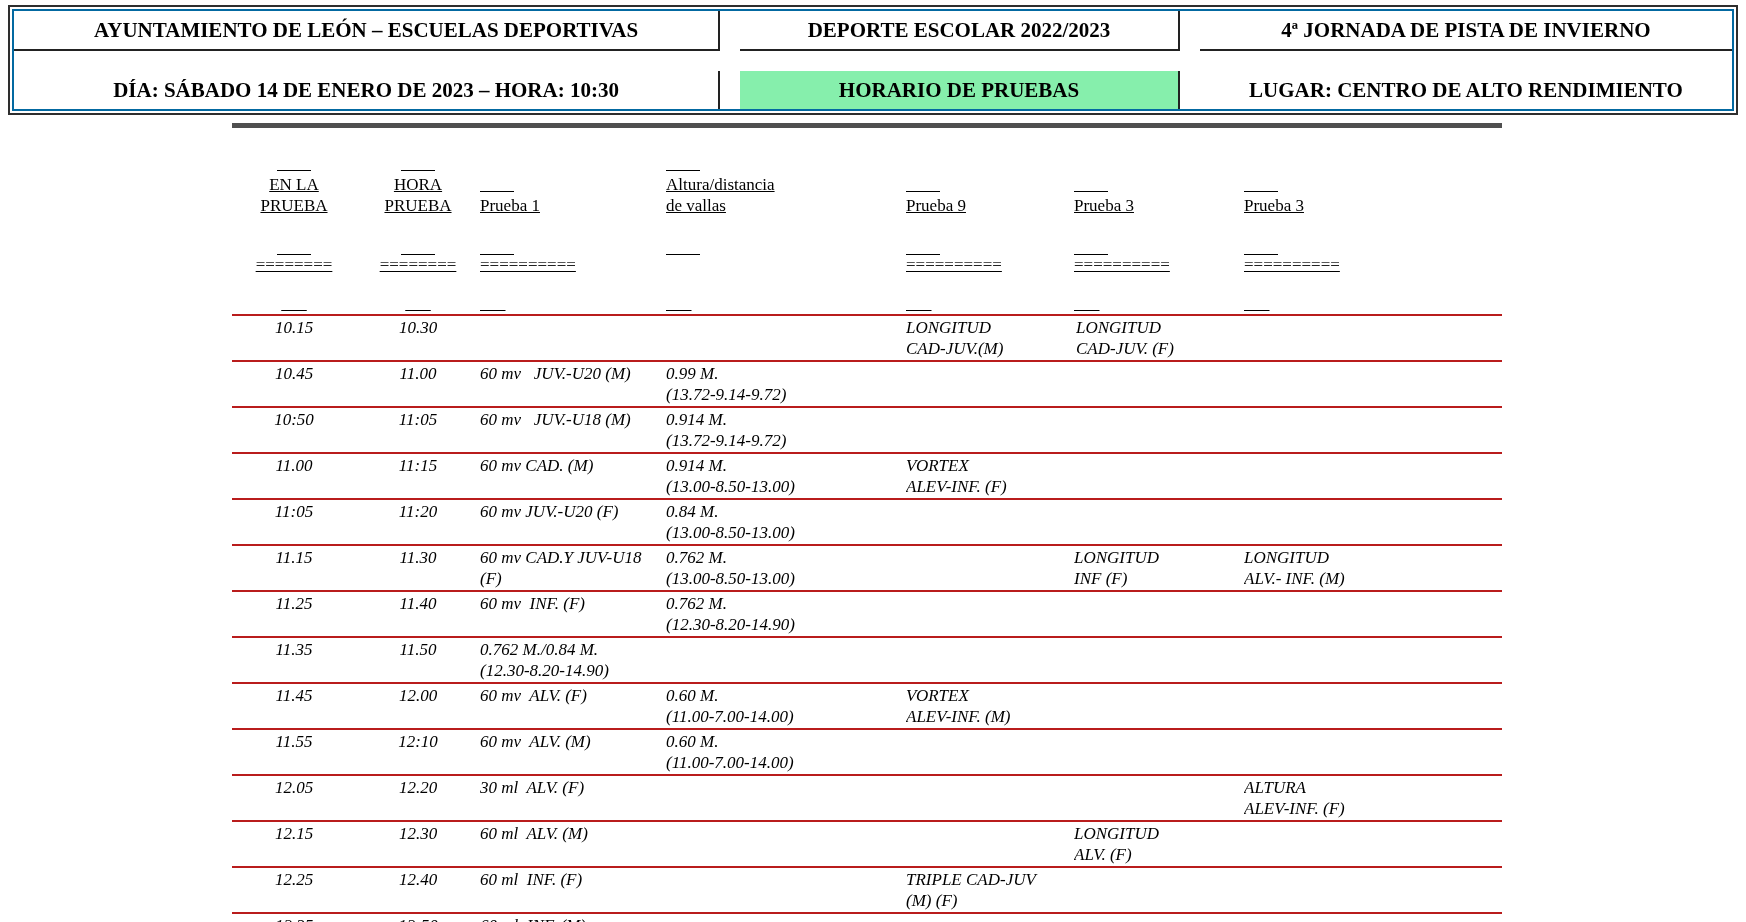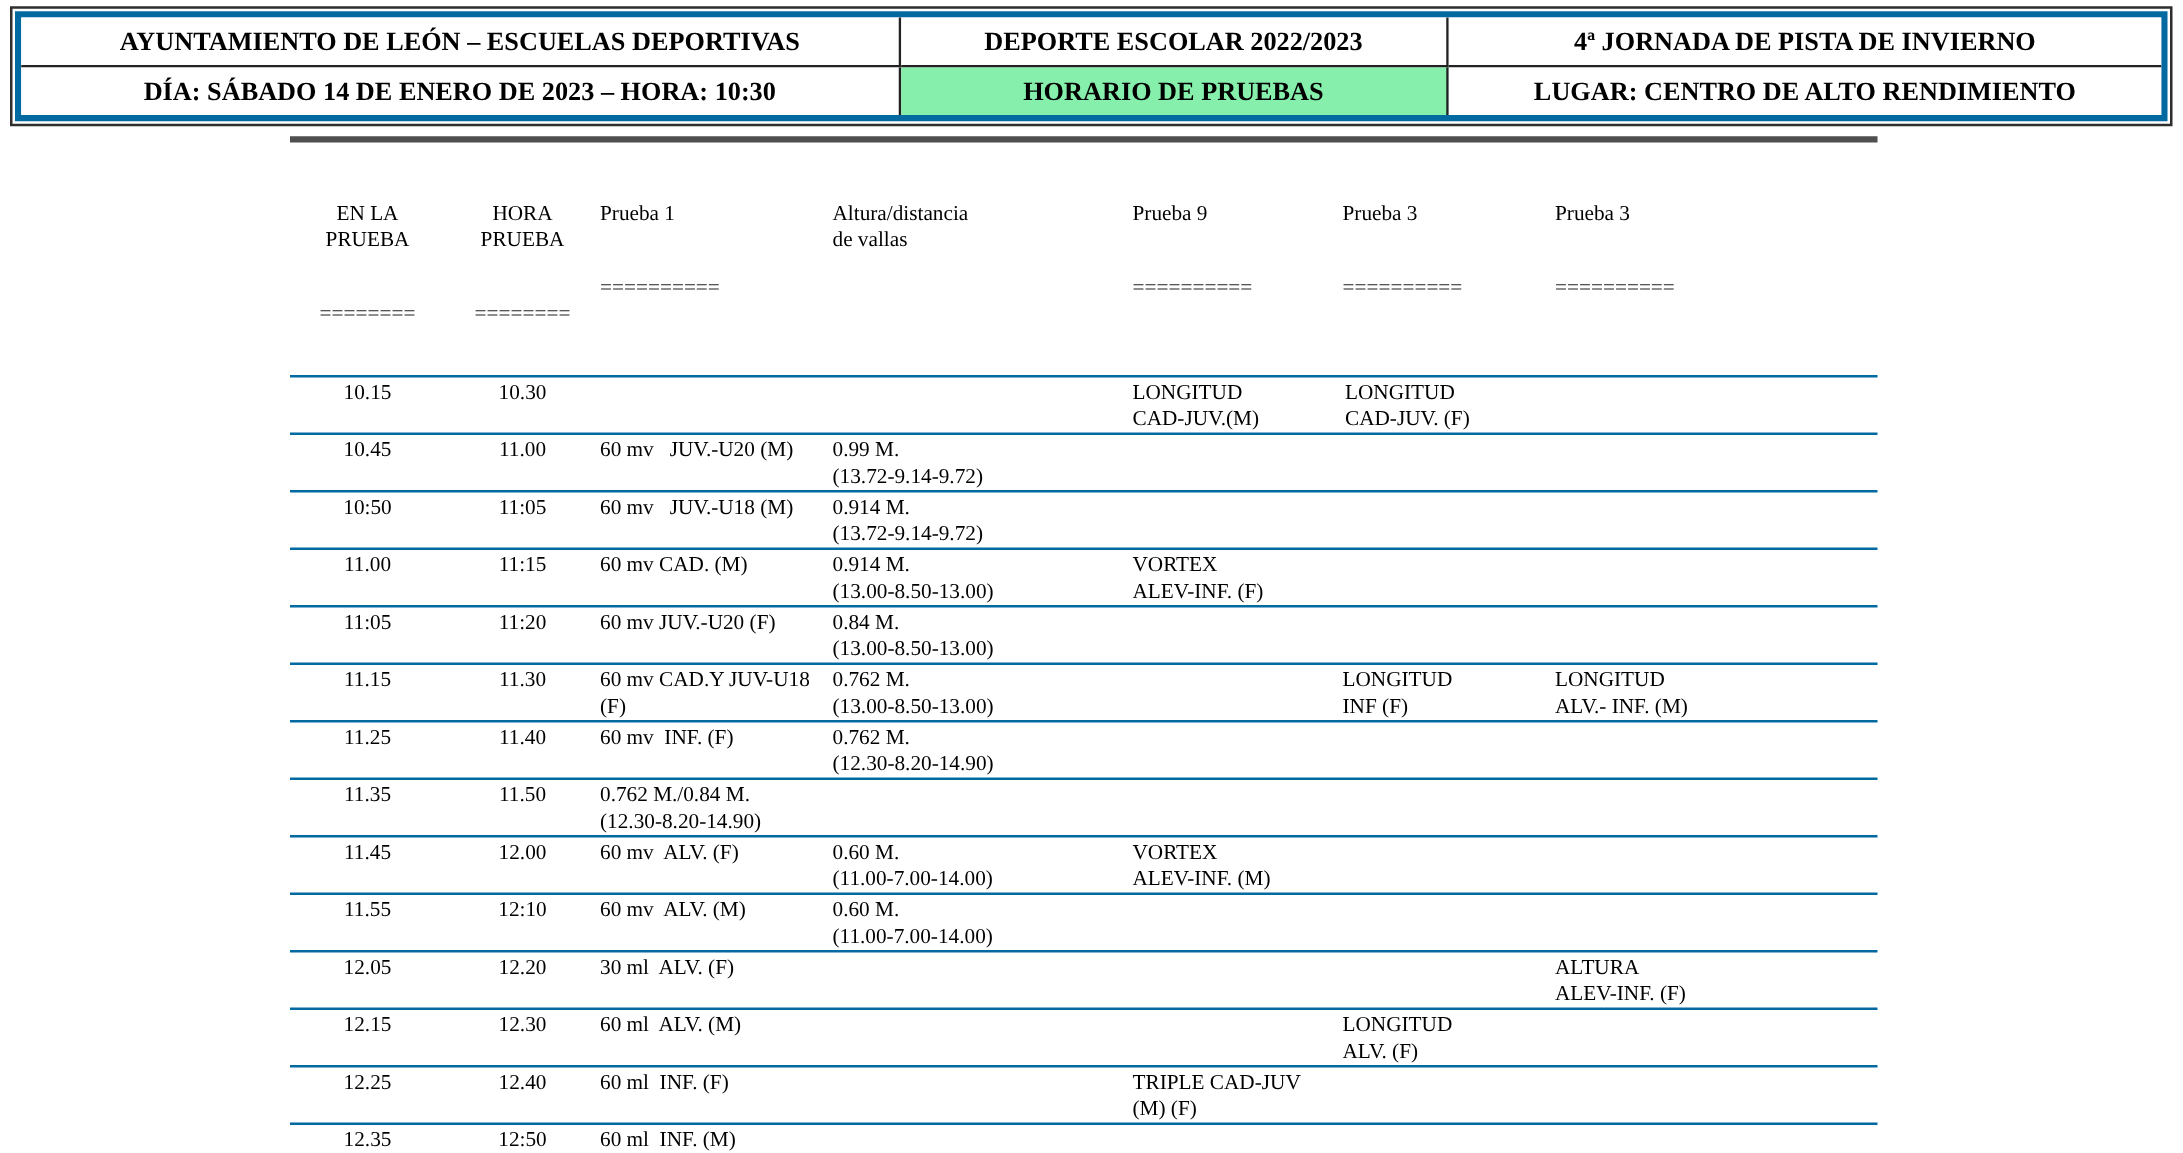--- a/index.html
+++ b/index.html
@@ -11,49 +11,51 @@
 
   
   .header-wrap {
     margin: 5px 8px 0 8px;
     border: 2px solid #2e2e2e;
     padding: 2px;
   }
   .header-grid {
     display: grid;
     grid-template-columns: 41.1% 25.6% auto;
-    border: 5px solid #0369a1;
+    border: 2px solid #0369a1;
+    gap: 20px;
   }
   .hbcell {
     display: flex; align-items: center; justify-content: center;
     height: 38px;
     font-weight: bold; font-size: 21px;
     background: #ffffff;
     white-space: nowrap; overflow: hidden;
   }
   .hbcell.bdr  { border-right: 2px solid #222; }
   .hbcell.bdb  { border-bottom: 2px solid #222; }
 
   
   .schedule {
     margin: 8px 0 0 232px;
     width: 1270px;
     border-top: 5px solid #4f4f4f;
     font-size: 17px; line-height: 21px;
   }
-  .thead { display: flex; padding: 4px 0 0 0; }
+  .thead { display: flex; align-items: flex-end; padding: 4px 0 0 0; text-decoration: underline; }
   .hcell { white-space: pre-wrap; }
   .hlabel { white-space: pre-wrap; }
   .hrule  { line-height: 14px; height: 14px; letter-spacing: 0px; color: #222; overflow: hidden; }
 
   .trow {
     display: flex;
-    border-top: 2px solid #0369a1;
+    border-top: 2px solid #b91c1c;
     height: 44px;
     overflow: hidden;
+    font-style: italic;
   }
   .tbody > .trow:last-child { border-bottom: 0; }
   .tbody { border-bottom: 3px solid #4f4f4f; }
 
   .cell { white-space: pre-wrap; padding-top: 1px; overflow: hidden; }
 
   
   .c1 { flex: 0 0 124px; text-align: center; }
   .c2 { flex: 0 0 124px; text-align: center; }
   .c3 { flex: 0 0 186px; }

